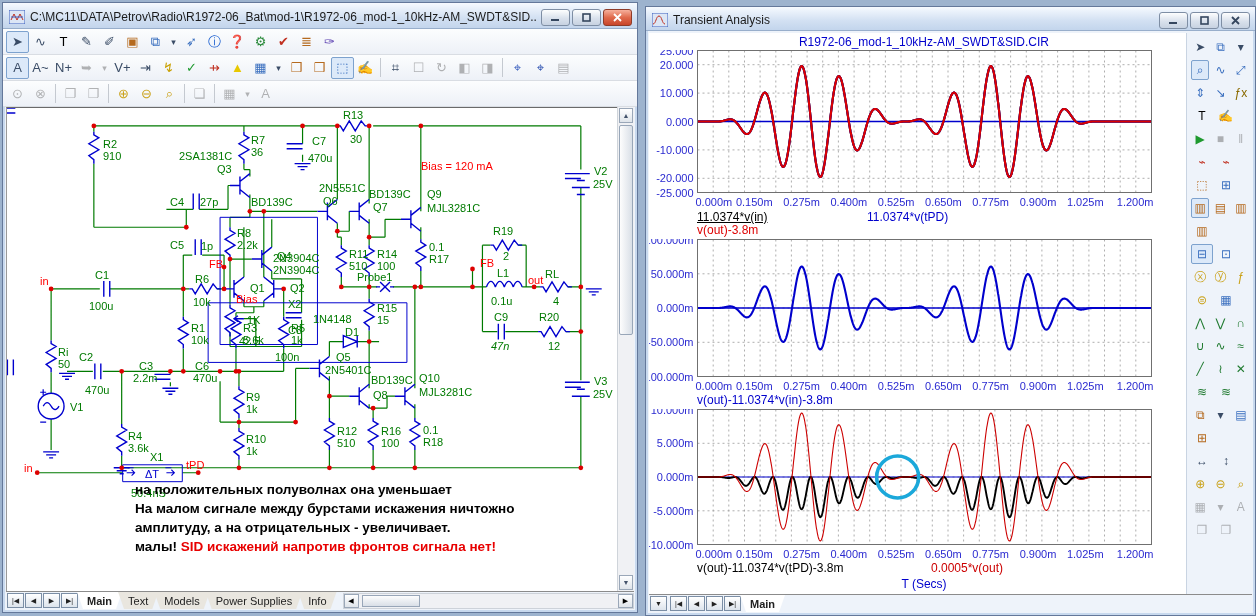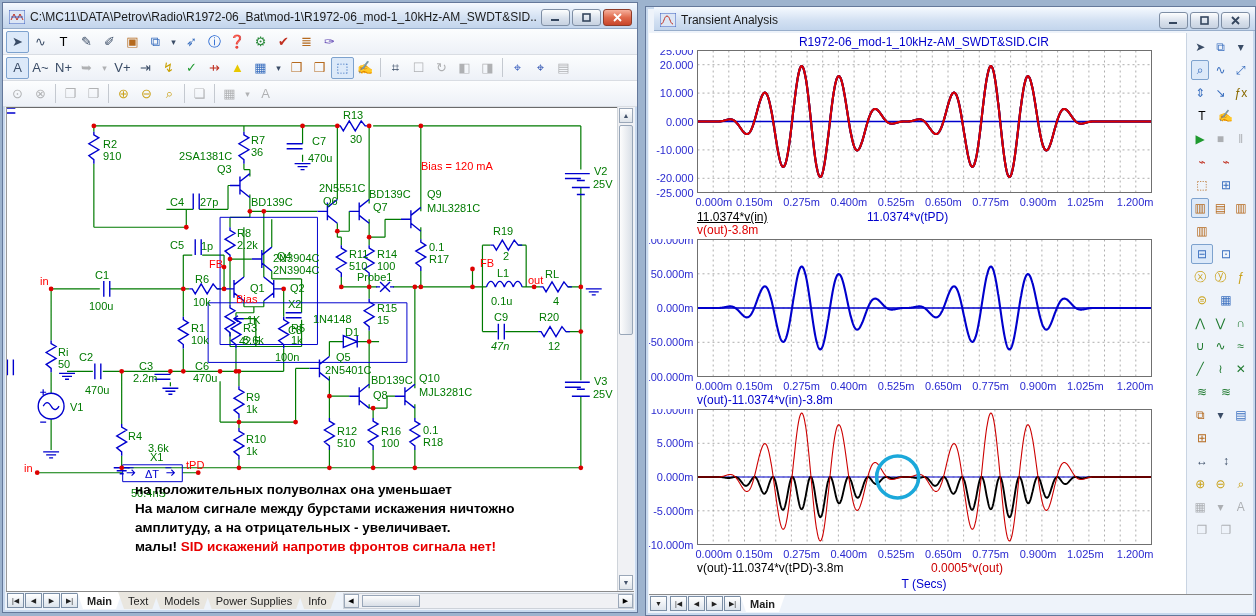--- a/index.html
+++ b/index.html
@@ -240,21 +240,21 @@
         <span class="slabel" style="left: 51px; top: 238px;">Ri</span>
         <span class="slabel" style="left: 51px; top: 250px;">50</span>
         <span class="slabel" style="left: 72px; top: 243px;">C2</span>
         <span class="slabel" style="left: 78px; top: 276px;">470u</span>
         <span class="slabel" style="left: 132px; top: 252px;">C3</span>
         <span class="slabel" style="left: 126px; top: 264px;">2.2m</span>
         <span class="slabel" style="left: 188px; top: 252px;">C6</span>
         <span class="slabel" style="left: 186px; top: 264px;">470u</span>
         <span class="slabel" style="left: 63px; top: 293px;">V1</span>
         <span class="slabel" style="left: 121px; top: 322px;">R4</span>
-        <span class="slabel" style="left: 121px; top: 334px; margin-left: 20px;">3.6k</span>
+        <span class="slabel" style="left: 121px; top: 334px;">3.6k</span>
         <span class="slabel" style="left: 239px; top: 283px;">R9</span>
         <span class="slabel" style="left: 239px; top: 295px;">1k</span>
         <span class="slabel" style="left: 239px; top: 325px;">R10</span>
         <span class="slabel" style="left: 239px; top: 337px;">1k</span>
         <span class="slabel r" style="left: 33px; top: 167px;">in</span>
         <span class="slabel" style="left: 143px; top: 343px;">X1</span>
         <span class="slabel r" style="left: 17px; top: 354px;">in</span>
         <span class="slabel r" style="left: 179px; top: 351px;">tPD</span>
         <span class="slabel" style="left: 124px; top: 379px;">50.4nS</span>
         <span class="slabel b" style="left: 138px; top: 360px;">ΔT</span>
@@ -335,21 +335,21 @@
       </span>
     <span class="hscroll">
       <span class="hbtn" style="left:0;">◀</span>
       <span class="hthumb"></span>
       <span class="hbtn" style="right:0;">▶</span>
     </span>
   </div>
 </div>
 
 <div class="win" style="left:645px;top:6px;width:611px;height:610px;">
-  <div class="titlebar" style="height:24px;margin-left:8px;">
+  <div class="titlebar" style="height:24px;">
     <svg class="ticon" viewBox="0 0 16 14">
         <rect width="16" height="14" fill="#dce6f5" stroke="#3a5fbf"></rect>
         <path d="M1,11 C4,11 4,3 7,3 C10,3 10,11 13,11" stroke="#c03020" fill="none"></path>
       </svg>
     <span class="ttext">Transient Analysis</span>
     <span class="winbtns">
       <span class="wbtn">
           <svg width="9" height="7">
             <rect x="0" y="5" width="8" height="2" fill="#35465e"></rect>
           </svg>

